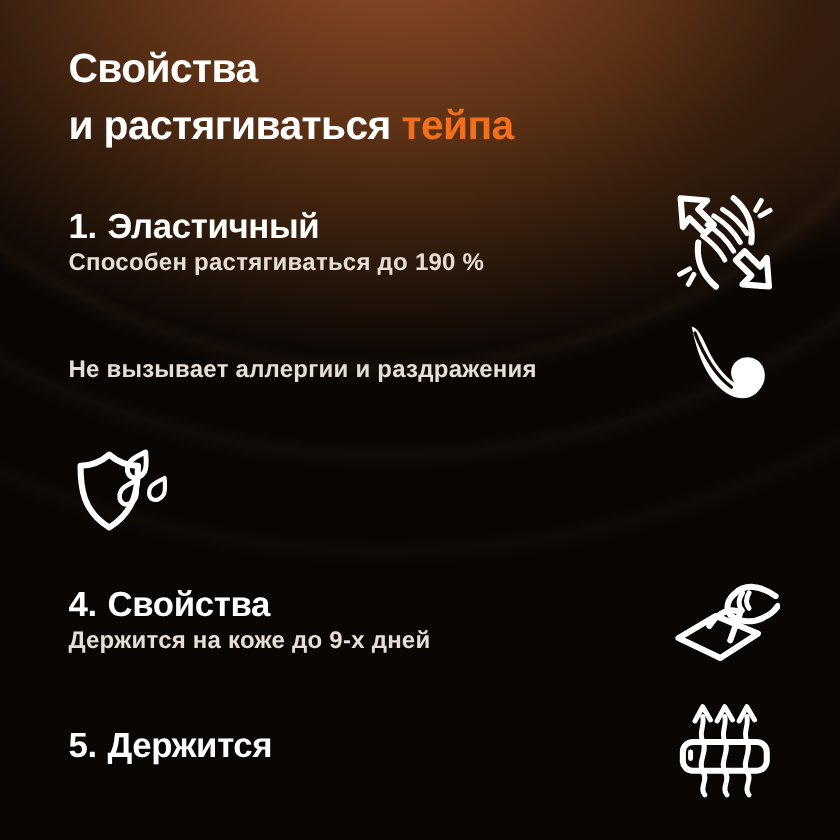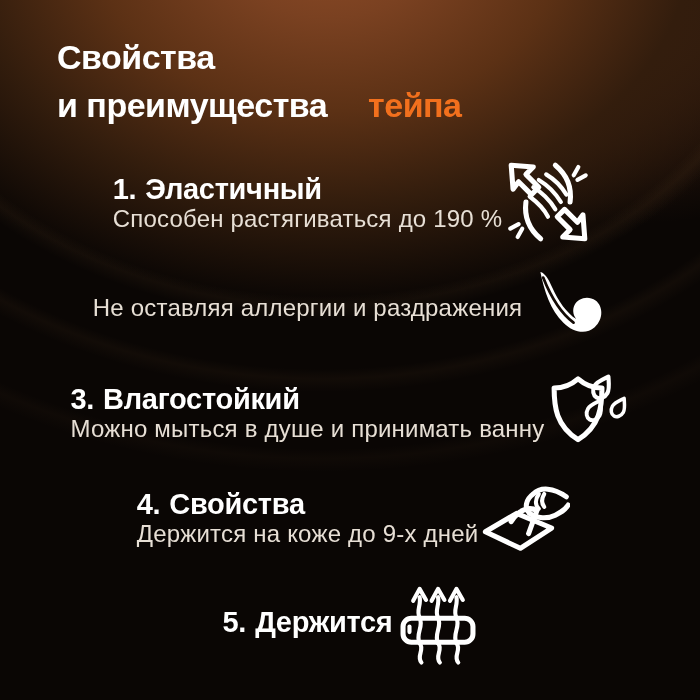--- a/index.html
+++ b/index.html
@@ -30,45 +30,45 @@
     z-index:1;
   }
   .title{
     color:#fff;
     font-size:34px;
     line-height:48px;
     font-weight:800;
     letter-spacing:-0.5px;
     margin:0;
   }
-  .title .accent{color:#F2701D;margin-left:32px;}
+  .title .accent{color:#F2701D;}
   .feature-list{
     margin-top:20px;
   }
   .row{
     display:flex;
-    justify-content:center;
+    justify-content:space-between;
     align-items:center;
     height:105px;
   }
   .row-text{min-width:0;}
   .row-heading{
     color:#fff;
     font-size:29px;
     font-weight:800;
     line-height:32px;
     letter-spacing:-0.3px;
     white-space:nowrap;
   }
   .row-heading .num{margin-right:9px;}
   .row-desc{
     margin-top:2px;
     color:#E7DFD5;
-    font-size:24px;
-    font-weight:400;
+    font-size:20px;
+    font-weight:700;
     line-height:24px;
     letter-spacing:0.2px;
     white-space:nowrap;
   }
   .icon-box{
     flex:0 0 92px;
     width:92px;height:92px;
     display:flex;align-items:center;justify-content:center;
   }
   .icon-box svg{width:92px;height:92px;display:block;}
@@ -77,21 +77,21 @@
   .fillw{fill:#fff;stroke:none;}
   .split{fill:none;stroke:#140B06;stroke-width:3;stroke-linecap:round;}
 </style>
 </head>
 <body>
 
 <div class="canvas">
   <div class="content">
 
     <h1 class="title"><span>Свойства</span><br>
-      <span>и преимущества</span>
+      <span>и растягиваться</span>
       <span class="accent">тейпа</span>
     </h1>
 
     <div class="feature-list">
 
       <div class="row">
         <div class="row-text">
           <div class="row-heading"><span class="num">1.</span><span>Эластичный</span></div>
           <div class="row-desc">Способен растягиваться до 190 %</div>
         </div>
@@ -108,42 +108,38 @@
             <path class="st-thin" d="M83 12 L78 21"></path>
             <path class="st-thin" d="M91 21 L82 26"></path>
             <path class="st-thin" d="M17 88 L22 79"></path>
             <path class="st-thin" d="M9 79 L18 74"></path>
           </svg>
         </div>
       </div>
 
       <div class="row">
         <div class="row-text">
-          <div class="row-desc">Не оставляя аллергии и раздражения</div>
+          <div class="row-desc">Не вызывает аллергии и раздражения</div>
         </div>
         <div class="icon-box">
           <svg viewBox="0 0 100 100" aria-hidden="true">
             <path class="fillw" d="M20 12
               C24 32 31 54 45 67
               C55 77 69 81 79 72
               C89 63 88 49 80 43
               C72 37 61 40 57 48
               C55 52 55 58 59 63
               C49 57 39 43 33 29
               C29 20 25 13 20 12 Z"></path>
             <path class="split" d="M23 18 C31 38 41 56 56 67"></path>
           </svg>
         </div>
       </div>
 
       <div class="row">
-        <div class="row-text">
-          <div class="row-heading"><span class="num">3.</span><span>Влагостойкий</span></div>
-          <div class="row-desc">Можно мыться в душе и принимать ванну</div>
-        </div>
         <div class="icon-box">
           <svg viewBox="0 0 100 100" aria-hidden="true">
             <path class="st" d="M37 14
               C29 21 19 24 11 24
               C11 44 13 65 37 80
               C61 65 63 44 63 24
               C55 24 45 21 37 14 Z"></path>
             <g class="st-thin">
               <path transform="translate(64,22) rotate(30)" d="M0 -12 C4 -6 8 -1 8 4 C8 10 4 14 0 14 C-4 14 -8 10 -8 4 C-8 -1 -4 -6 0 -12 Z"></path>
               <path transform="translate(56,47) rotate(30) scale(0.92)" d="M0 -12 C4 -6 8 -1 8 4 C8 10 4 14 0 14 C-4 14 -8 10 -8 4 C-8 -1 -4 -6 0 -12 Z"></path>

